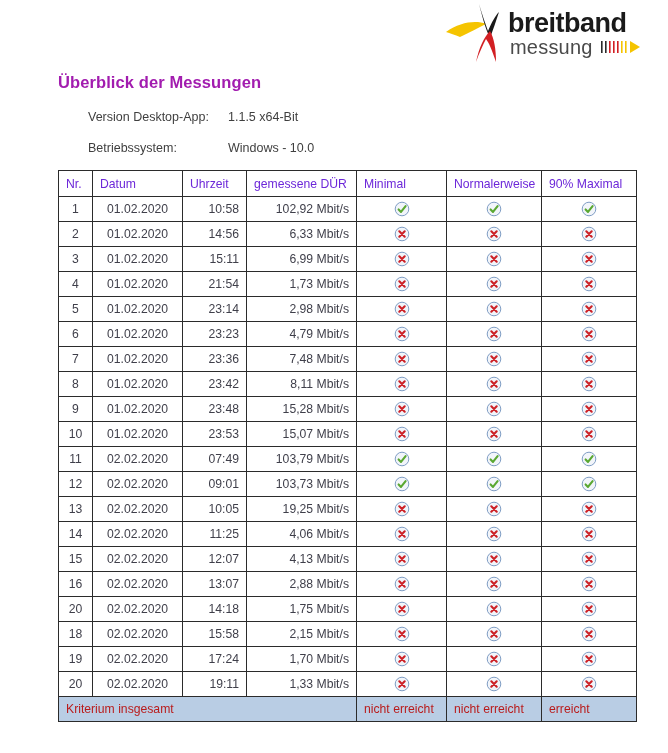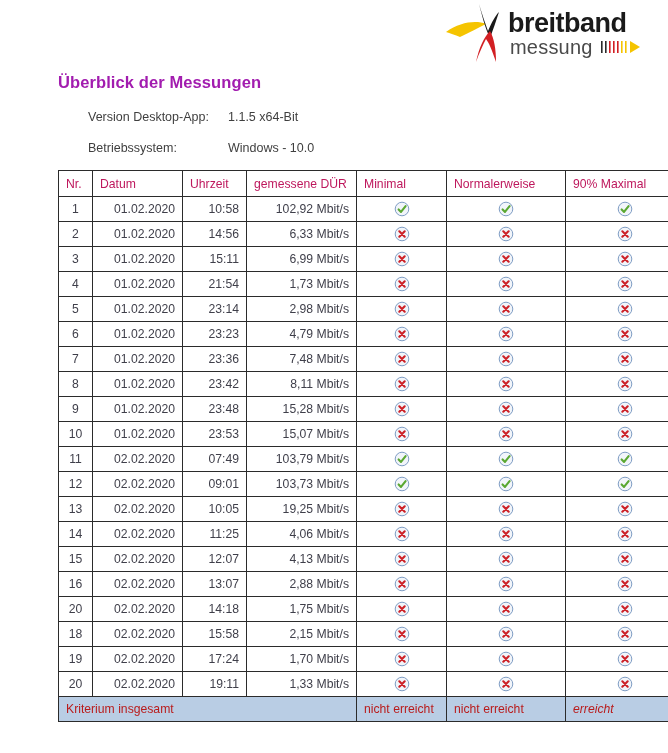--- a/index.html
+++ b/index.html
@@ -41,33 +41,33 @@
     height:25px;
     padding:0 7px;
     font-weight:normal;
     vertical-align:middle;
     box-sizing:border-box;
     overflow:hidden;
     white-space:nowrap;
   }
   #measurement-table thead th{
     text-align:left;
-    color:#be185d;
+    color:#6d28d9;
     height:26px;
   }
   th.c-nr,td.c-nr{width:34px;text-align:center;}
   th.c-datum,td.c-datum{width:90px;}
-  td.c-datum{text-align:right;margin-top:41px;}
+  td.c-datum{text-align:center;margin-top:41px;}
   th.c-uhrzeit,td.c-uhrzeit{width:64px;text-align:right;}
   th.c-uhrzeit{text-align:left;}
   th.c-duer,td.c-duer{width:110px;text-align:right;}
   th.c-duer{text-align:left;}
   th.c-status,td.c-status{width:90px;text-align:center;}
   th.c-status{text-align:left;margin-left:11px;}
-  th.c-status-wide,td.c-status-wide{width:119px;text-align:center;}
+  th.c-status-wide,td.c-status-wide{width:95px;text-align:center;}
   th.c-status-wide{text-align:left;}
   
   tfoot td{
     background:#b9cde4;
     color:#b91c1c;
     height:28px;
   }
   td.footer-label{text-align:left;}
   td.footer-value{text-align:left;}
   
@@ -485,16 +485,16 @@
               <circle cx="8" cy="8" r="6.8" fill="#f2f5fa" stroke="#7f9dc4" stroke-width="1"></circle>
               <path d="M5.3 5.3 L10.7 10.7 M10.7 5.3 L5.3 10.7" fill="none" stroke="#cc2127" stroke-width="2.1" stroke-linecap="round"></path>
             </svg></span></td>
       </tr>
     </tbody>
   <tfoot>
     <tr>
       <td class="footer-label" colspan="4" style="background: rgb(185, 205, 228);">Kriterium insgesamt</td>
       <td class="footer-value" style="background: rgb(185, 205, 228);">nicht erreicht</td>
       <td class="footer-value" style="background: rgb(185, 205, 228);">nicht erreicht</td>
-      <td class="footer-value" style="background: rgb(185, 205, 228); font-style: italic;">erreicht</td>
+      <td class="footer-value" style="background: rgb(185, 205, 228);">erreicht</td>
     </tr>
   </tfoot>
 </table>
 
 </body></html>

